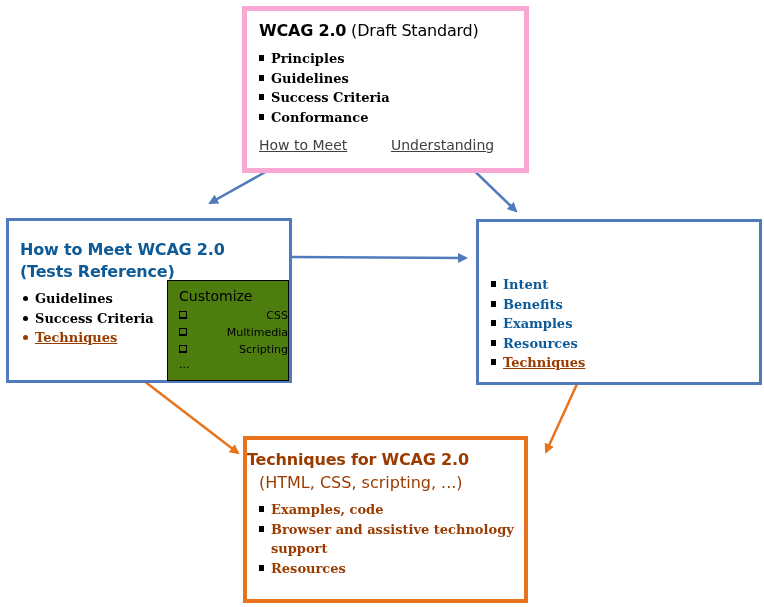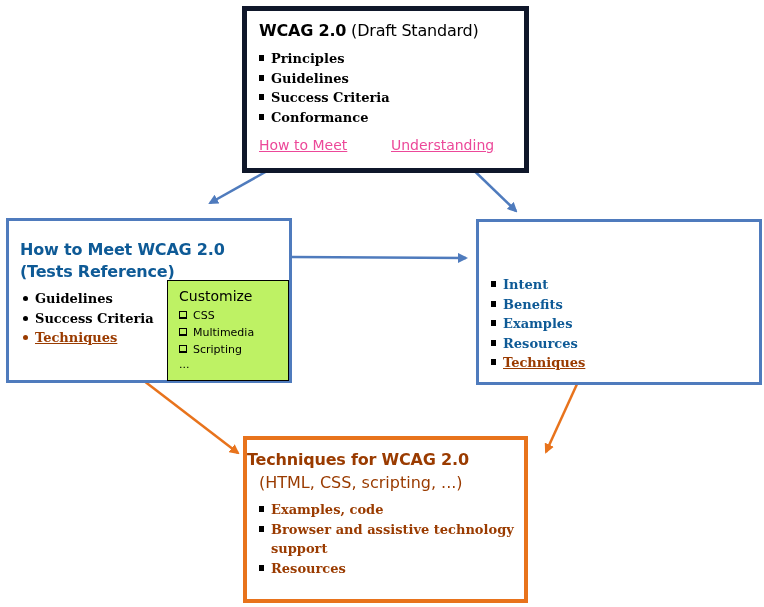--- a/index.html
+++ b/index.html
@@ -1,43 +1,43 @@
 <!DOCTYPE html>
 <html><head>
 <meta charset="utf-8">
 <style>
   html, body { margin:0; padding:0; background:#ffffff; }
   body { width:764px; height:607px; position:relative; overflow:hidden; font-family:"DejaVu Sans", sans-serif; }
   .box { position:absolute; box-sizing:border-box; background:#fff; }
-  #box-wcag { left:242px; top:6px; width:287px; height:167px; border:5px solid #0f172a; }
+  #box-wcag { left:242px; top:6px; width:287px; height:167px; border:5px solid #f9a8d4; }
   #box-howto { left:6px; top:218px; width:286px; height:165px; border:3px solid #4f7bbd; }
   #box-under { left:476px; top:219px; width:286px; height:166px; border:3px solid #4f7bbd; }
   #box-tech { left:243px; top:436px; width:285px; height:167px; border:4px solid #e8731c; }
 
   .title { font-family:"DejaVu Sans", sans-serif; font-weight:bold; font-size:16px; line-height:22px; letter-spacing:-0.2px; }
   .title .normal { font-weight:normal; }
   ul.sq { list-style:none; margin:0; padding:0; font-family:"DejaVu Serif", serif; font-weight:bold; font-size:13px; line-height:19.5px; }
   ul.sq li { position:relative; padding-left:12px; }
   ul.sq li::before { content:""; position:absolute; left:0; top:6px; width:5px; height:6px; background:#000; }
   ul.dot li::before { width:5px; height:5px; border-radius:50%; top:7px; }
 
   #box-wcag .title { position:absolute; left:12px; top:9px; color:#000; }
   #box-wcag ul { position:absolute; left:12px; top:38px; color:#000; }
   .links { position:absolute; left:12px; top:126px; font-family:"DejaVu Sans", sans-serif; font-size:14px; }
-  .links a { color:#ec4899; text-decoration:underline; position:absolute; white-space:nowrap; }
+  .links a { color:#404040; text-decoration:underline; position:absolute; white-space:nowrap; }
 
   #box-howto .title { position:absolute; left:11px; top:18px; color:#0e5a96; }
   #box-howto ul { position:absolute; left:14px; top:68px; color:#000; }
   .tech-link { color:#9a3b00 !important; text-decoration:underline; }
   li.tech::before { background:#9a3b00 !important; }
 
-  #customize { position:absolute; left:167px; top:280px; width:122px; height:101px; box-sizing:border-box; background:#bef264; border:1px solid #000; padding:6px 0 0 11px; font-family:"DejaVu Sans", sans-serif; }
+  #customize { position:absolute; left:167px; top:280px; width:122px; height:101px; box-sizing:border-box; background:#4d7c0f; border:1px solid #000; padding:6px 0 0 11px; font-family:"DejaVu Sans", sans-serif; }
   #customize .ctitle { font-size:14px; line-height:18px; margin-bottom:2px; }
   #customize ul { list-style:none; margin:0; padding:0; font-size:11px; line-height:17px; }
-  #customize li { position:relative; padding-left:14px; }
+  #customize li { position:relative; padding-left:14px;text-align:right; }
   #customize li .cb { position:absolute; left:0; top:4px; width:8px; height:8px; border:1px solid #000; box-sizing:border-box; border-bottom-width:2px; }
   #customize .more { font-size:11px; line-height:14px; }
 
   #box-under .title { position:absolute; left:12px; top:9px; color:#0e5a96; }
   #box-under ul { position:absolute; left:12px; top:53px; color:#0e5a96; }
   #box-under ul li::before { background:#000; }
 
   #box-tech .title { position:absolute; left:0; top:9px; color:#9a3b00; }
   #box-tech .subtitle { position:absolute; left:12px; top:32px; color:#9a3b00; font-family:"DejaVu Sans", sans-serif; font-size:16px; line-height:22px; }
   #box-tech ul { position:absolute; left:12px; top:60px; color:#9a3b00; width:260px; }

